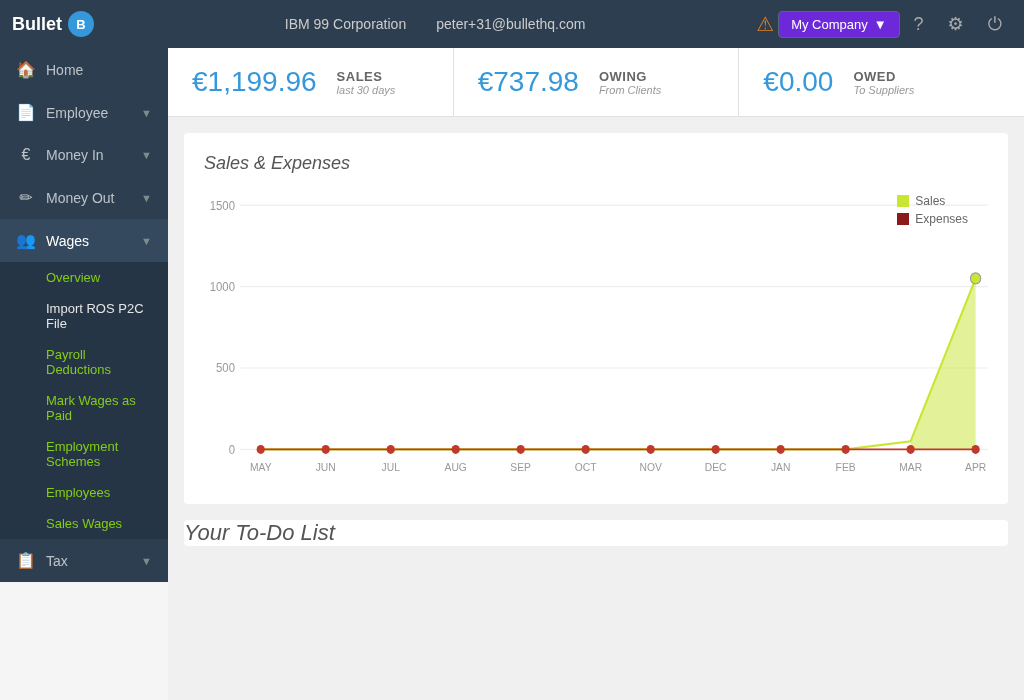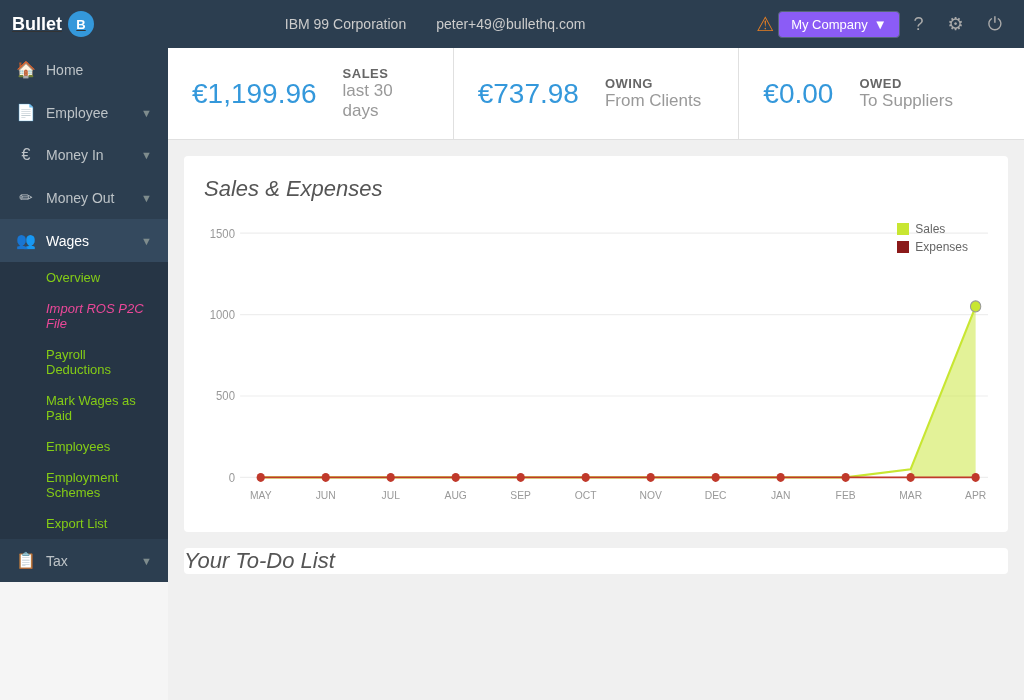--- a/index.html
+++ b/index.html
@@ -9,40 +9,40 @@
     .topnav {
       background: #2c3e50;
       height: 48px;
       display: flex;
       align-items: center;
       padding: 0 12px;
       flex-shrink: 0;
       gap: 10px;
     }
     .topnav-logo {
-      display: flex; align-items: center; gap: 6px; margin-right: 20px; text-decoration: underline;
+      display: flex; align-items: center; gap: 6px; margin-right: 20px;
     }
     .topnav-logo-text {
       color: white; font-size: 18px; font-weight: bold;
     }
     .topnav-logo-badge {
       background: #3498db; color: white; border-radius: 50%; width: 26px; height: 26px;
       display: flex; align-items: center; justify-content: center; font-size: 13px; font-weight: bold;
     }
     .topnav-center {
       flex: 1; display: flex; align-items: center; justify-content: center; gap: 30px;
     }
     .topnav-company { color: #ccc; font-size: 14px; }
     .topnav-email { color: #ccc; font-size: 14px; }
     .topnav-right { display: flex; align-items: center; gap: 4px; }
     .topnav-btn {
       background: none; border: none; color: #aaa; cursor: pointer; padding: 6px 10px; font-size: 18px; border-radius: 4px;
     }
     .topnav-company-btn {
-      background: #8b5cf6; border: 1px solid #567; color: white; padding: 5px 12px; border-radius: 4px;
+      background: #6d28d9; border: 1px solid #567; color: white; padding: 5px 12px; border-radius: 4px;
       cursor: pointer; font-size: 13px; display: flex; align-items: center; gap: 6px; justify-content: space-between;
     }
     .warning-icon { color: #e67e22; font-size: 20px; }
 
     
     .main-layout {
       display: flex; flex: 1; overflow: hidden;
     }
 
     
@@ -57,47 +57,47 @@
     }
     .sidebar-item.active { background: #34495e; color: white; }
     .sidebar-item-icon { font-size: 16px; width: 20px; text-align: center; flex-shrink: 0; }
     .sidebar-item-label { flex: 1; }
     .sidebar-item-arrow { font-size: 11px; color: #7f8c8d; }
     .sidebar-submenu { background: #263545; }
     .sidebar-submenu a {
       display: block; padding: 8px 16px 8px 46px; color: #84cc16; font-size: 13px;
       cursor: pointer; text-decoration: none;
     }
-    .sidebar-submenu a.active { color: #ec4899; font-style: italic; }
+    .sidebar-submenu a.active { color: #e5e5e5; }
 
     
     .content {
       flex: 1; overflow-y: auto; background: #f0f0f0; position: relative;
     }
 
     
     .stats-bar {
       display: flex; background: white; border-bottom: 1px solid #e0e0e0;
     }
     .stat-item {
-      flex: 1; padding: 18px 24px; display: flex; align-items: center; gap: 26px;
+      flex: 1; padding: 18px 24px; display: flex; align-items: center; gap: 20px;
       border-right: 1px solid #e0e0e0;
     }
     .stat-item:last-child { border-right: none; }
     .stat-value { font-size: 28px; color: #3498db; font-weight: 300; }
     .stat-right { display: flex; flex-direction: column; }
     .stat-label { font-size: 13px; color: #666; font-weight: 600; text-transform: uppercase; letter-spacing: 0.5px; }
-    .stat-sublabel { font-size: 17px; color: #999; }
+    .stat-sublabel { font-size: 11px; color: #999; font-style: italic; }
 
     
     .chart-section {
       background: white; margin: 16px; padding: 20px; border-radius: 4px;
     }
     .chart-title {
-      font-size: 22px; color: #555; font-style: italic; font-weight: 300; margin-bottom: 20px;
+      font-size: 18px; color: #555; font-style: italic; font-weight: 300; margin-bottom: 20px;
     }
     .chart-container { position: relative; height: 290px; }
     .chart-svg { width: 100%; height: 100%; }
 
     
     .chart-legend {
       position: absolute; top: 0; right: 20px; display: flex; flex-direction: column; gap: 4px;
     }
     .legend-item { display: flex; align-items: center; gap: 6px; font-size: 12px; color: #666; }
     .legend-dot { width: 12px; height: 12px; }
@@ -116,21 +116,21 @@
 </head>
 <body>
 
 <nav class="topnav">
   <div class="topnav-logo">
     <span class="topnav-logo-text">Bullet</span>
     <span class="topnav-logo-badge">B</span>
   </div>
   <div class="topnav-center">
     <span class="topnav-company">IBM 99 Corporation</span>
-    <span class="topnav-email">peter+49@bullethq.com</span>
+    <span class="topnav-email">peter+31@bullethq.com</span>
   </div>
   <div class="topnav-right">
     <span class="warning-icon">⚠</span>
     <button class="topnav-company-btn">
       <span>My Company</span>
       <span>▼</span>
     </button>
     <button class="topnav-btn">?</button>
     <button class="topnav-btn">⚙</button>
     <button class="topnav-btn">⏻</button>
@@ -163,23 +163,23 @@
       <button class="sidebar-item active">
         <span class="sidebar-item-icon">👥</span>
         <span class="sidebar-item-label">Wages</span>
         <span class="sidebar-item-arrow">▼</span>
       </button>
       <div class="sidebar-submenu">
         <a>Overview</a>
         <a class="active">Import ROS P2C File</a>
         <a>Payroll Deductions</a>
         <a>Mark Wages as Paid</a>
+        <a>Employment Schemes</a>
         <a>Employees</a>
-        <a>Employment Schemes</a>
-        <a>Export List</a>
+        <a>Sales Wages</a>
       </div>
       <button class="sidebar-item" style="margin-top:auto;">
         <span class="sidebar-item-icon">📋</span>
         <span class="sidebar-item-label">Tax</span>
         <span class="sidebar-item-arrow">▼</span>
       </button>
     </div>
   </div>
 
   <div class="content">

